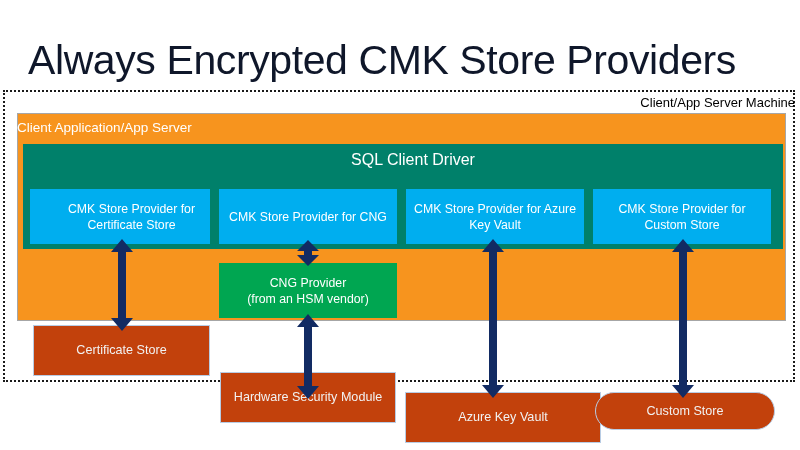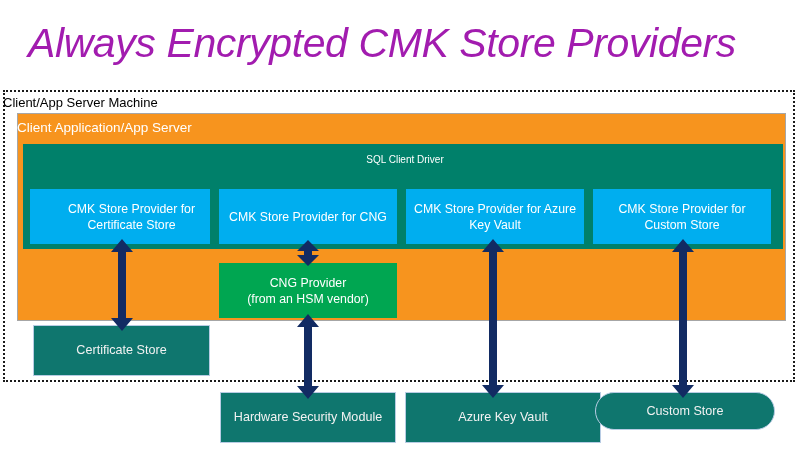--- a/index.html
+++ b/index.html
@@ -19,49 +19,48 @@
     left: 0; top: 0;
     width: 800px;
     height: 450px;
     background: #ffffff;
   }
 
   
   #title {
     position: absolute;
     left: 28px;
-    top: 17px;
+    top: 34px;
     width: 744px;
     height: 52px;
-    color: #a21caf;
+    color: #0f172a;
     font-size: 41px;
     font-weight: 400;
     letter-spacing: -0.4px;
     line-height: 52px;
     white-space: nowrap;
-    font-style: italic;
   }
 
   
   #machine-boundary {
     position: absolute;
     left: 3px;
     top: 90px;
     width: 792px;
     height: 292px;
     border: 2px dotted #1a1a1a;
     box-sizing: border-box;
     background: transparent;
   }
   #machine-label {
     position: absolute;
     left: 3px;
     top: 93px;
     width: 792px;
-    text-align: left;
+    text-align: right;
     font-size: 13px;
     color: #000000;
     line-height: 19px;
   }
 
   
   #client-app {
     position: absolute;
     left: 17px;
     top: 113px;
@@ -87,25 +86,25 @@
     position: absolute;
     left: 23px;
     top: 144px;
     width: 760px;
     height: 105px;
     background: #00806A;
     box-sizing: border-box;
   }
   #sql-driver-label {
     position: absolute;
-    left: 25px;
+    left: 33px;
     top: 150px;
     width: 760px;
     text-align: center;
-    font-size: 10px;
+    font-size: 16px;
     color: #ffffff;
     line-height: 20px;
   }
 
   
   .provider-box {
     position: absolute;
     top: 189px;
     height: 55px;
     background: #00AEEF;
@@ -139,34 +138,34 @@
     align-items: center;
     justify-content: center;
     text-align: center;
     box-sizing: border-box;
     padding: 0 12px;
   }
 
   
   .store-box {
     position: absolute;
-    background: #0f766e;
+    background: #c2410c;
     border: 1px solid #B8CCE4;
     color: #F2F2F2;
     font-size: 12.6px;
     line-height: 17px;
     display: flex;
     align-items: center;
     justify-content: center;
     text-align: center;
     box-sizing: border-box;
     padding: 15px 6px;
   }
   #store-certificate { left: 33px;  top: 325px; width: 177px; height: 51px; }
-  #store-hsm         { left: 220px; top: 392px; width: 176px; height: 51px; }
+  #store-hsm         { left: 220px; top: 372px; width: 176px; height: 51px; }
   #store-akv         { left: 405px; top: 392px; width: 196px; height: 51px; }
   #store-custom      { left: 595px; top: 392px; width: 180px; height: 38px; border-radius: 21px; }
 
   
   .arrow {
     position: absolute;
     width: 26px;
   }
   .arrow svg { display: block; }
 </style>

